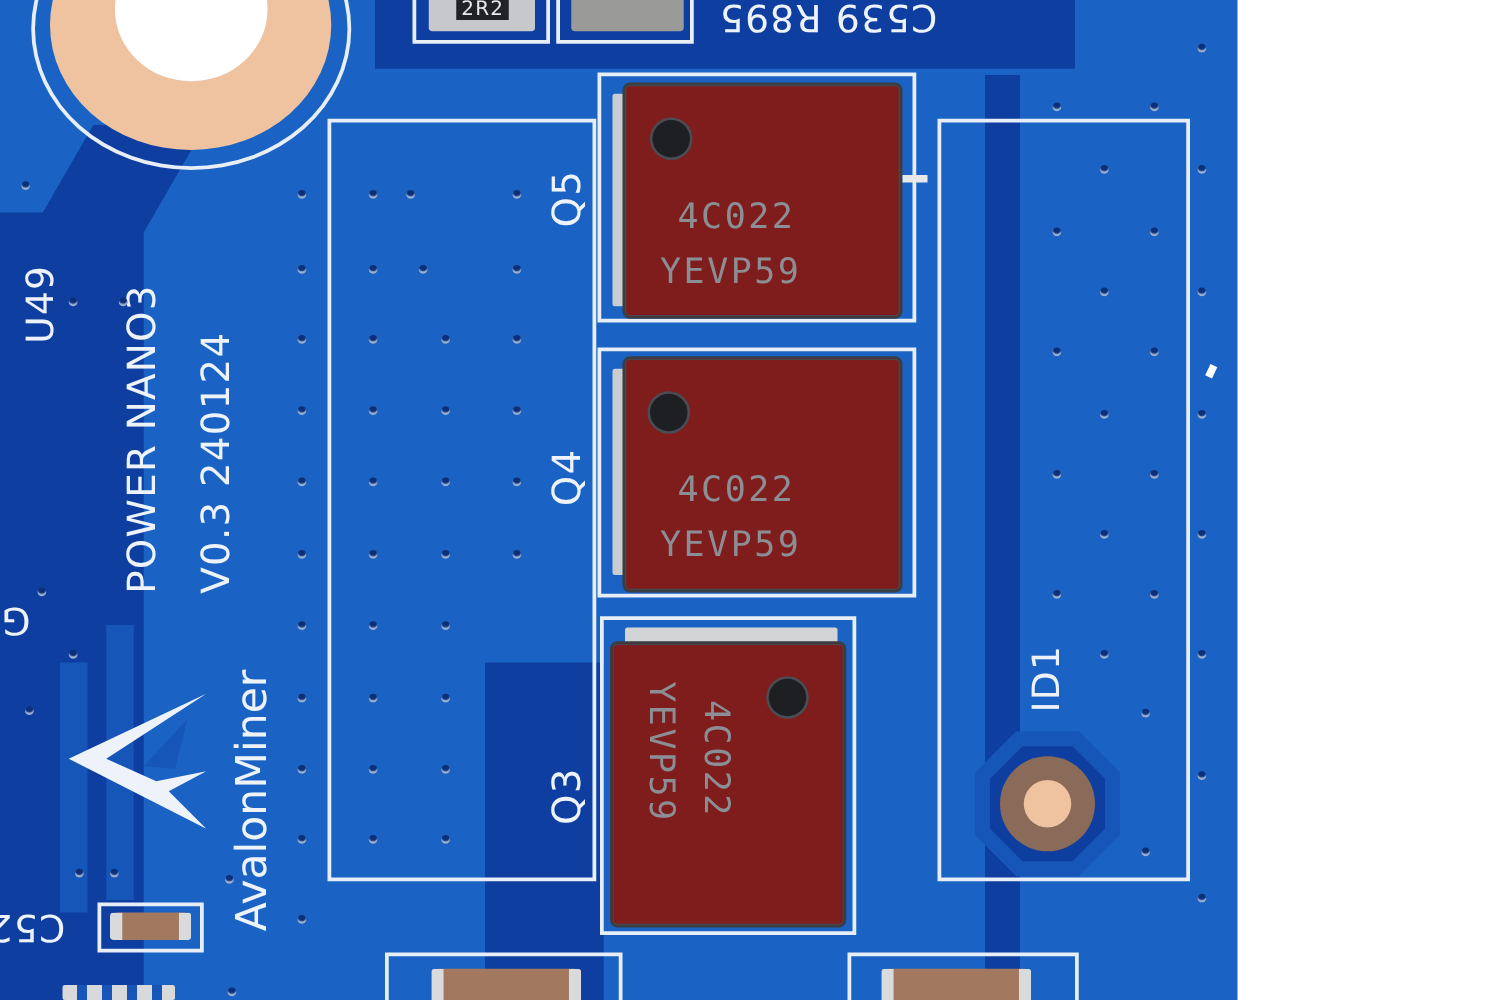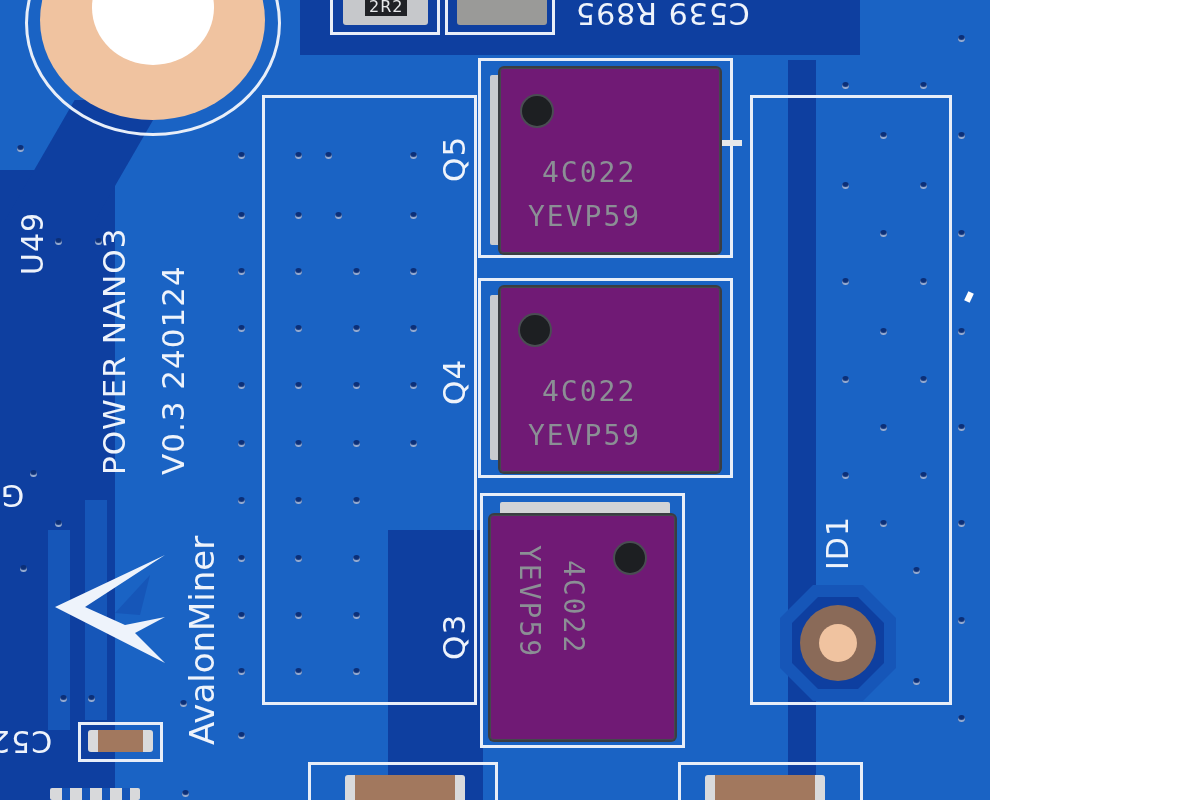--- a/index.html
+++ b/index.html
@@ -5,21 +5,21 @@
   html,body{margin:0;padding:0;}
   body{width:1200px;height:800px;overflow:hidden;background:#ffffff;position:relative;font-family:"DejaVu Sans",sans-serif;}
   .board{position:absolute;left:0;top:0;width:990px;height:800px;background:#1a63c4;overflow:hidden;}
   .plane-dark{position:absolute;background:#0e3fa0;}
   .plane-mid{position:absolute;background:#1656b8;}
   .silk{position:absolute;border:3px solid #e8eef8;box-sizing:border-box;}
   .silk-text{position:absolute;color:#eef3fb;font-family:"DejaVu Sans",sans-serif;white-space:nowrap;letter-spacing:1px;}
   .rot-90{transform-origin:left top;transform:rotate(-90deg);}
   .rot180{transform:rotate(180deg);}
   .via{position:absolute;width:7px;height:7px;border-radius:50%;background:#0b2f78;box-shadow:inset 0 -2px 1px rgba(220,235,255,0.7);}
-  .chip{position:absolute;background:#701a75;border-radius:4px;box-shadow:0 0 0 2px #3a3d42, inset 0 0 0 1px #45484e;}
+  .chip{position:absolute;background:#7f1d1d;border-radius:4px;box-shadow:0 0 0 2px #3a3d42, inset 0 0 0 1px #45484e;}
   .chip .dot{position:absolute;width:30px;height:30px;border-radius:50%;background:#1d1f22;box-shadow:0 0 0 2px #4a4d53;}
   .chip .mark{position:absolute;color:#8b8f95;font-family:"DejaVu Sans Mono",monospace;font-size:28px;letter-spacing:2px;}
   .pad{position:absolute;background:#c9ccd0;border-radius:2px;}
   .cap{position:absolute;background:#a2785e;border-left:10px solid #d9dadc;border-right:10px solid #d9dadc;border-radius:3px;}
   .smd{position:absolute;background:#d6d7d9;border-radius:3px;}
   .hole-ring{position:absolute;border-radius:50%;}
 </style>
 </head>
 <body>
 

